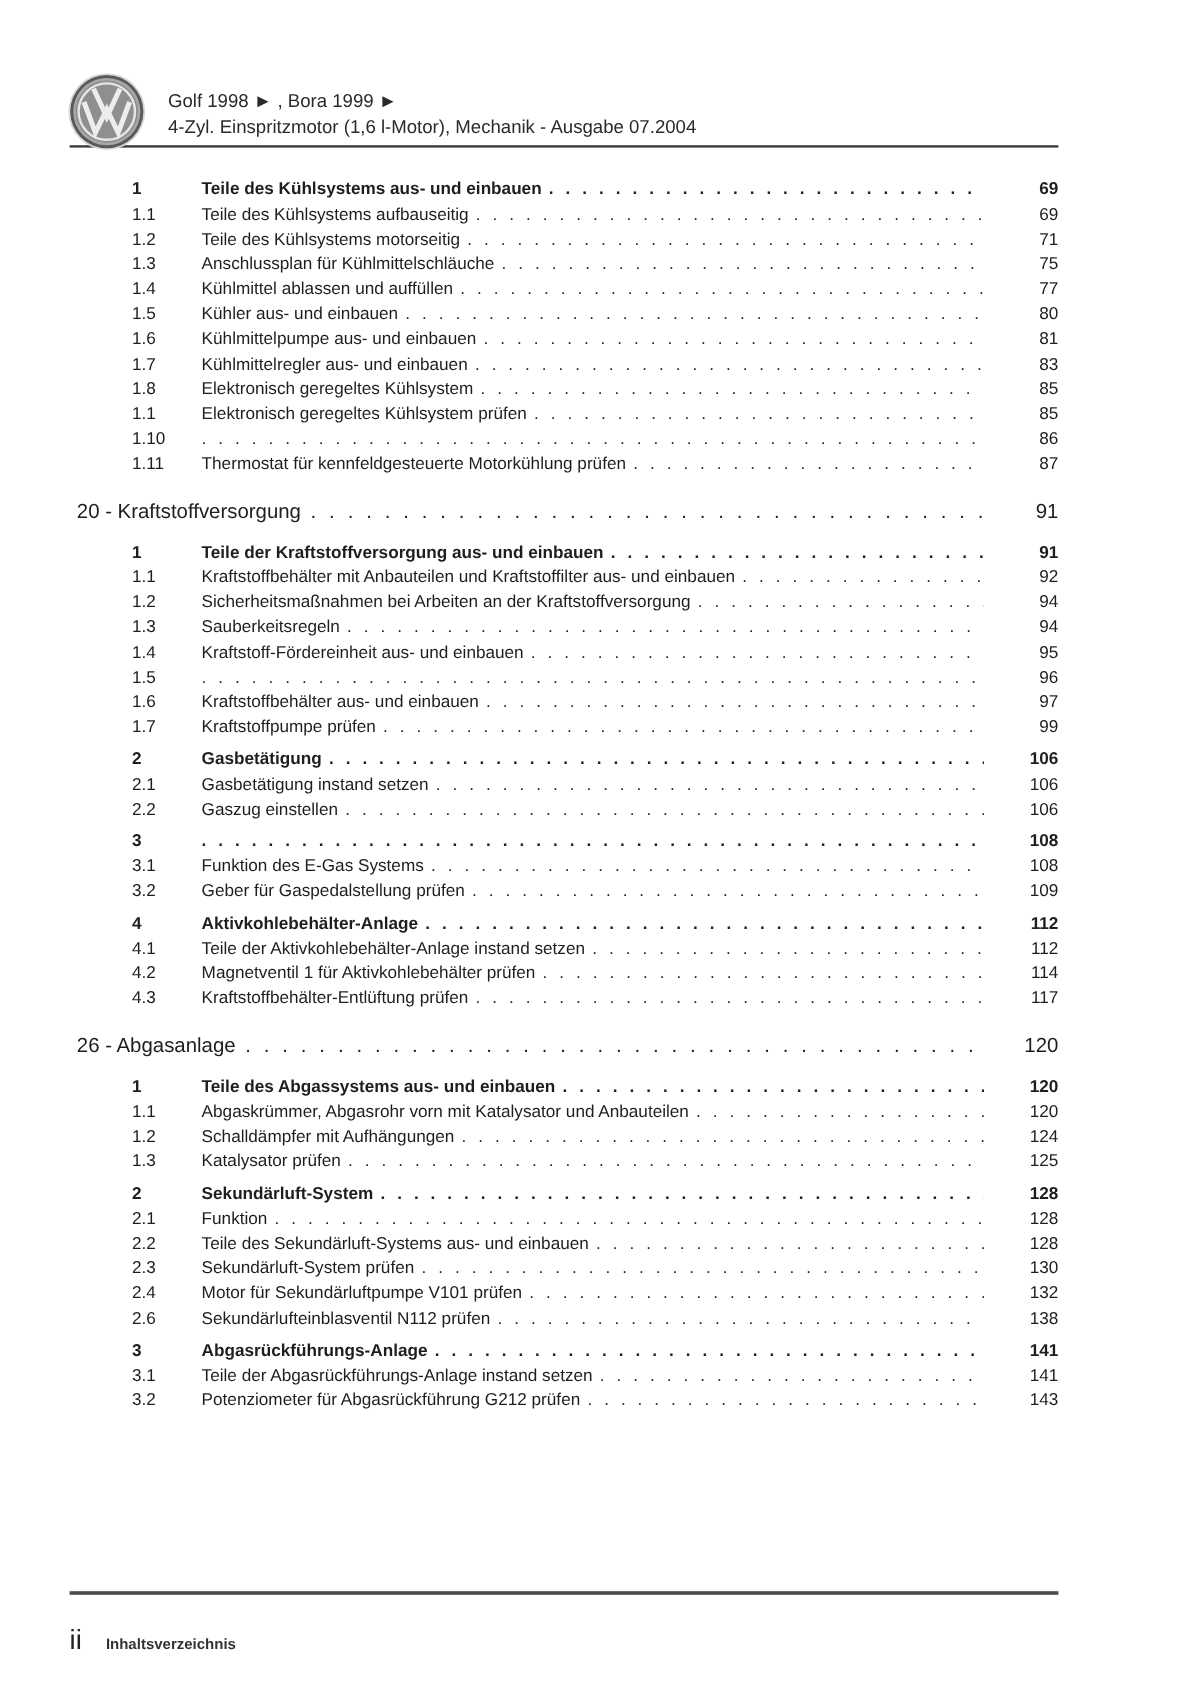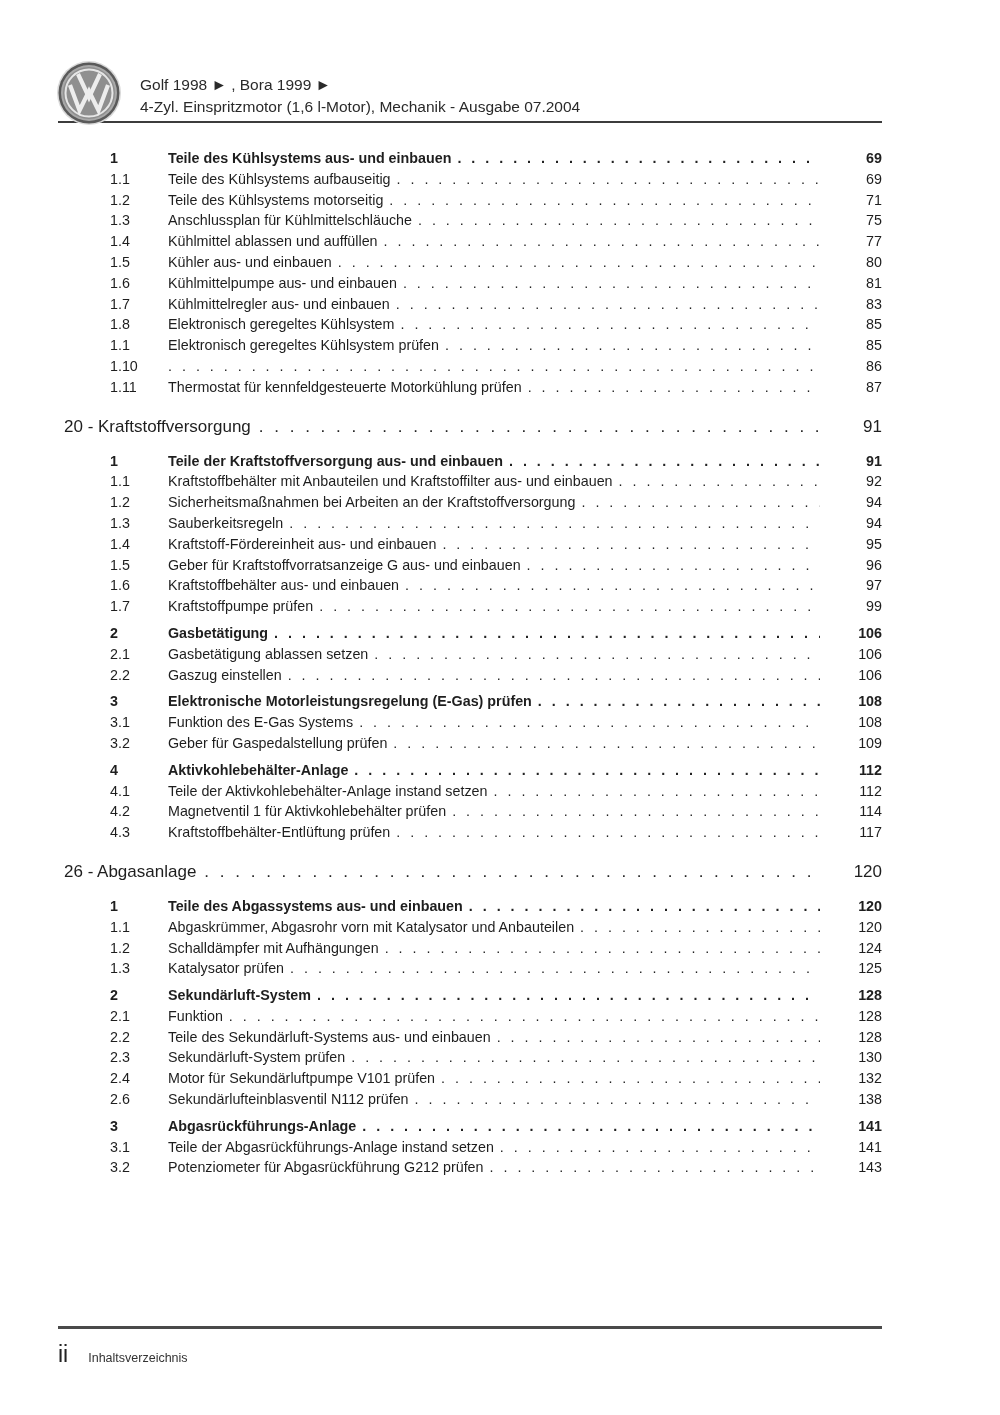--- a/index.html
+++ b/index.html
@@ -38,23 +38,23 @@
   .row .page-num { flex:none; width:48px; text-align:right; }
 
   .row.heading { height:30px; font-size:17px; margin-top:17px; }
   .row.heading .hlabel { flex:none; white-space:nowrap; margin-left:6px; padding-right:8px; }
   .row.heading .leader { margin-right:12px; }
   .row.heading .page-num { width:50px; }
 
   
   .footer { position:absolute; left:58px; top:1326px; width:824px; }
   .footer-rule { border-bottom:3px solid #4a4a4a; }
-  .footer-line { display:flex; align-items:baseline; padding-top:14px; }
+  .footer-line { display:flex; align-items:baseline; padding-top:26px; }
   .footer-page { font-size:23px; color:#222; line-height:1; }
-  .footer-label { font-size:12.5px; color:#333; margin-left:20px; }
+  .footer-label { font-size:12.5px; color:#333; margin-left:20px;font-weight:bold; }
 </style>
 </head>
 <body>
 
 <div class="page">
   <div class="content">
 
     <div class="header">
       <div class="logo">
         <svg viewBox="0 0 66 66" width="66" height="66" aria-hidden="true">
@@ -179,21 +179,20 @@
             <span class="page-num">94</span>
           </div>
           <div class="row">
             <span class="num">1.4</span>
             <span class="title">Kraftstoff-Fördereinheit aus- und einbauen</span>
             <span class="leader"></span>
             <span class="page-num">95</span>
           </div>
           <div class="row">
             <span class="num">1.5</span>
-            <span class="title">Geber für Kraftstoffvorratsanzeige G aus- und einbauen</span>
             <span class="leader"></span>
             <span class="page-num">96</span>
           </div>
           <div class="row">
             <span class="num">1.6</span>
             <span class="title">Kraftstoffbehälter aus- und einbauen</span>
             <span class="leader"></span>
             <span class="page-num">97</span>
           </div>
           <div class="row">
@@ -203,33 +202,32 @@
             <span class="page-num">99</span>
           </div>
           <div class="row b">
             <span class="num">2</span>
             <span class="title">Gasbetätigung</span>
             <span class="leader"></span>
             <span class="page-num">106</span>
           </div>
           <div class="row">
             <span class="num">2.1</span>
-            <span class="title">Gasbetätigung ablassen setzen</span>
+            <span class="title">Gasbetätigung instand setzen</span>
             <span class="leader"></span>
             <span class="page-num">106</span>
           </div>
           <div class="row">
             <span class="num">2.2</span>
             <span class="title">Gaszug einstellen</span>
             <span class="leader"></span>
             <span class="page-num">106</span>
           </div>
           <div class="row b">
             <span class="num">3</span>
-            <span class="title">Elektronische Motorleistungsregelung (E-Gas) prüfen</span>
             <span class="leader"></span>
             <span class="page-num">108</span>
           </div>
           <div class="row">
             <span class="num">3.1</span>
             <span class="title">Funktion des E-Gas Systems</span>
             <span class="leader"></span>
             <span class="page-num">108</span>
           </div>
           <div class="row">

